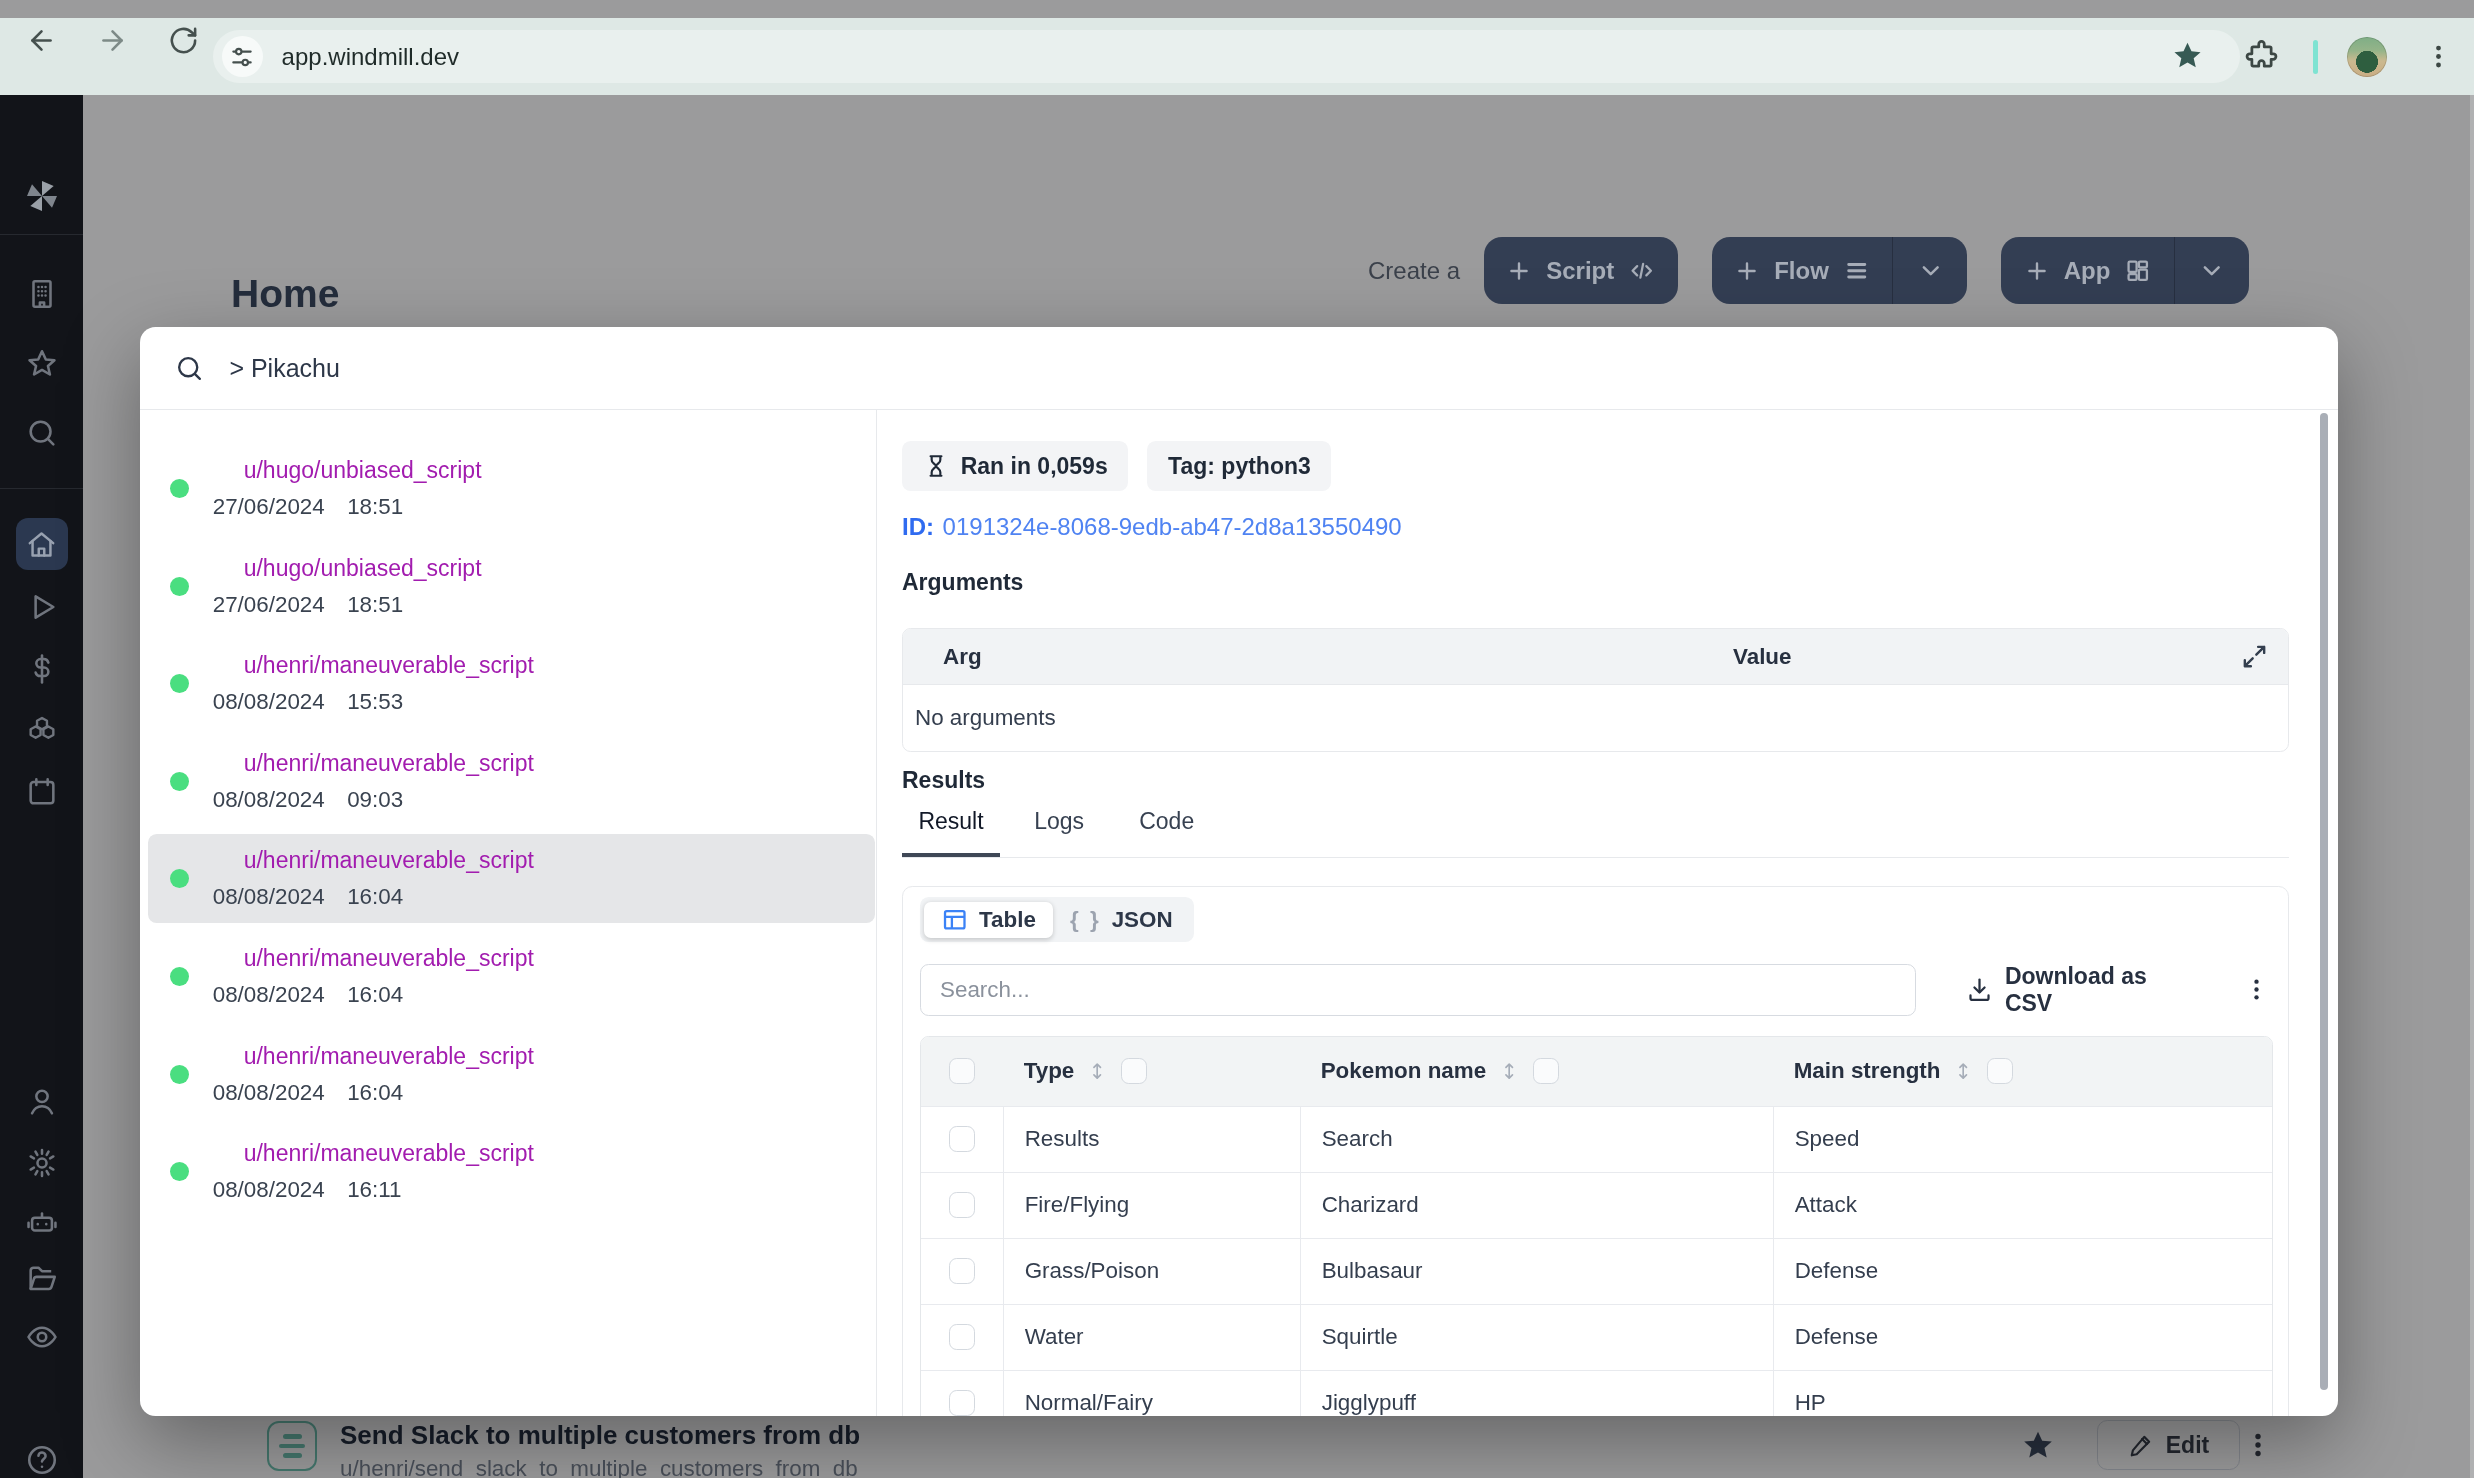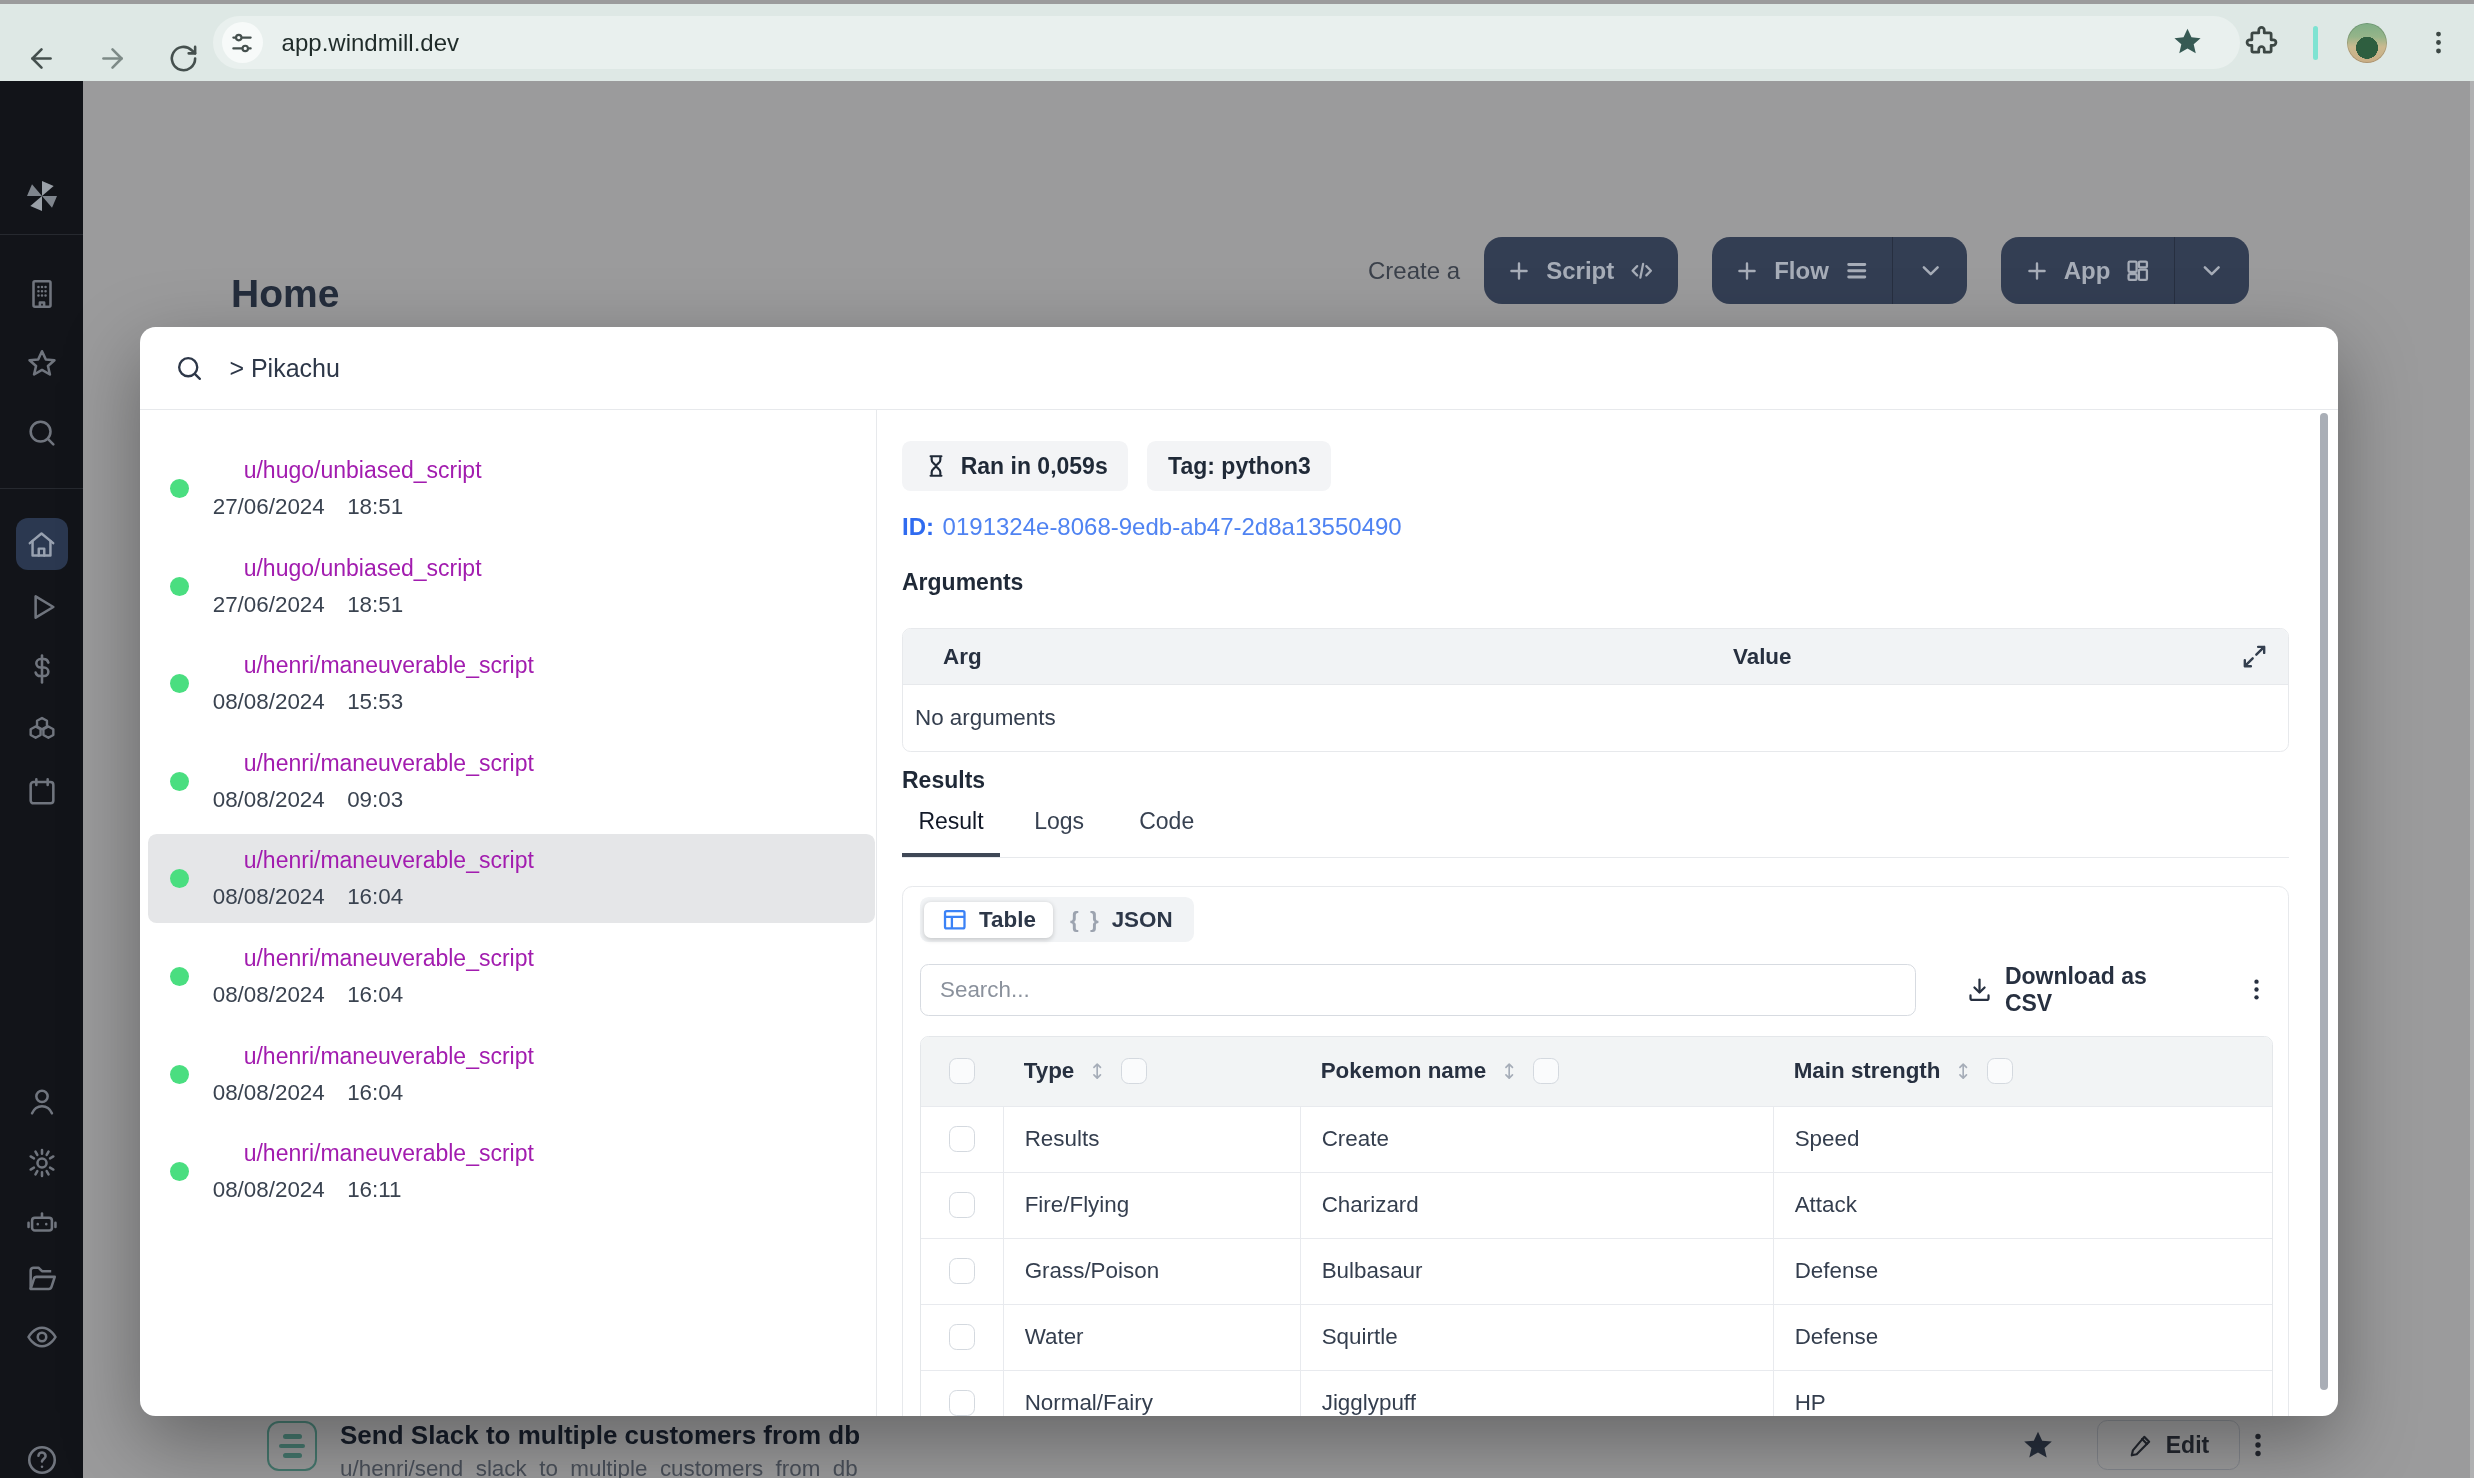--- a/index.html
+++ b/index.html
@@ -2,21 +2,21 @@
 <html style="font-size:13.8px"><head>
 <meta charset="utf-8">
 <style>
   html,body{margin:0;padding:0;}
   body{font-family:"Liberation Sans","DejaVu Sans",sans-serif;}
   .screen{position:relative;width:2475px;height:1478px;overflow:hidden;background:#9b9b9c;}
   svg{display:block;}
   button{font-family:inherit;border:none;background:none;padding:0;cursor:pointer;}
 
   
-  .browser-bar{position:absolute;left:0;top:4px;width:2475px;height:77px;background:#dee8e5;display:flex;align-items:flex-end;z-index:40;}
+  .browser-bar{position:absolute;left:0;top:18px;width:2475px;height:77px;background:#dee8e5;display:flex;align-items:flex-start;z-index:40;}
   .bnav{display:flex;align-items:center;gap:26px;margin-left:19px;}
   .bicon{width:45px;height:45px;display:flex;align-items:center;justify-content:center;border-radius:50%;color:#45504e;}
   .url-pill{position:absolute;left:213px;top:12px;width:2027px;height:53px;border-radius:27px;background:#e9f0ee;display:flex;align-items:center;}
   .tune-wrap{width:41px;height:41px;margin-left:8.6px;border-radius:50%;background:#f7faf9;display:flex;align-items:center;justify-content:center;color:#45504e;}
   .url-text{margin-left:19px;font-size:24px;color:#1f2b29;}
   .browser-right{position:absolute;right:13.8px;top:0;height:77px;display:flex;align-items:center;gap:29px;}
   .tealsep{width:5.2px;height:34px;border-radius:2.6px;background:#7fe3d2;}
   .avatar{width:40px;height:40px;border-radius:50%;background:radial-gradient(circle at 50% 62%,#2e5e3f 0 34%,transparent 35%),linear-gradient(180deg,#7fae86 0%,#94b489 34%,#cbb98f 60%,#c9ad84 100%);box-shadow:inset 0 0 0 0.9px rgba(0,0,0,.15);}
 
   
@@ -566,21 +566,21 @@
                     <path d="M12 4.5v15M8.5 8 12 4.5 15.5 8M8.5 16l3.5 3.5L15.5 16"></path>
                   </svg>
                 <span class="cb hd-cb"></span>
               </span>
             </div>
             <div class="dt-row">
               <span class="c0">
                   <span class="cb"></span>
                 </span>
               <span class="c1">Results</span>
-              <span class="c2">Create</span>
+              <span class="c2">Search</span>
               <span class="c3">Speed</span>
             </div>
             <div class="dt-row">
               <span class="c0">
                   <span class="cb"></span>
                 </span>
               <span class="c1">Fire/Flying</span>
               <span class="c2">Charizard</span>
               <span class="c3">Attack</span>
             </div>

